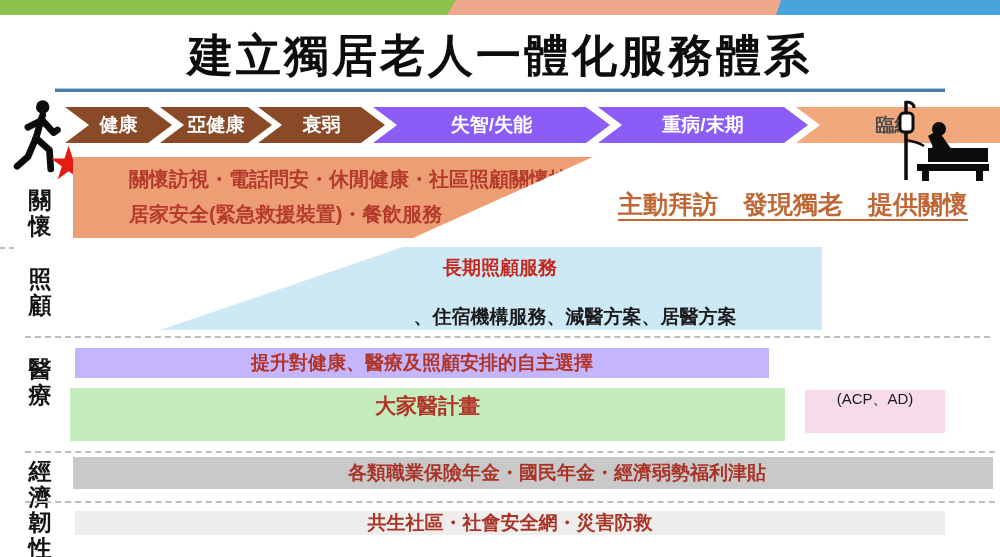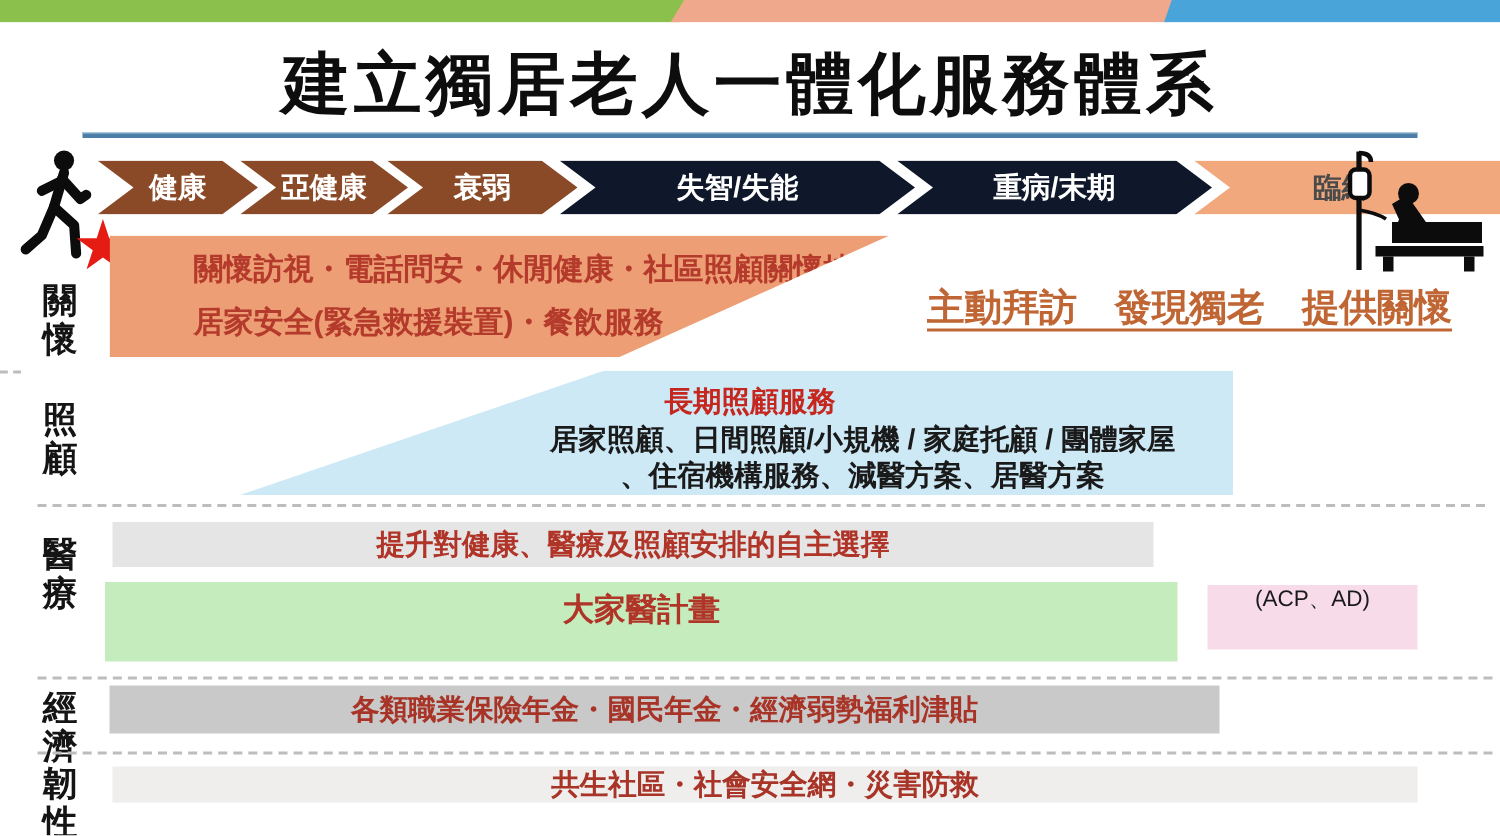--- a/index.html
+++ b/index.html
@@ -16,21 +16,21 @@
   .page-title{position:absolute;left:0;top:26px;width:1000px;text-align:center;
     font-size:45px;font-weight:900;color:#0d0d0d;letter-spacing:3px;}
   .title-rule{position:absolute;left:55px;top:88px;width:890px;height:3px;
     background:#4c7ea7;border-top:1px solid #a9c8dc;}
 
   
   .stage-arrow{position:absolute;top:107px;height:36px;display:flex;align-items:center;justify-content:center;
     font-size:19px;font-weight:700;color:#ffffff;
     clip-path:polygon(0 0,calc(100% - 24px) 0,100% 50%,calc(100% - 24px) 100%,0 100%,24px 50%);}
   .arrow-brown{background:#8a4a28;}
-  .arrow-teal{background:#0f172a;}
+  .arrow-teal{background:#8b5cf6;}
   .arrow-salmon{background:#f1a87d;color:#4a4a4a;}
   #stage-lz{padding-right:56px;}
 
   
   .cat-label{position:absolute;left:26px;width:28px;font-size:23px;font-weight:700;color:#141414;
     line-height:26px;word-break:break-all;text-align:center;}
 
   
   .care-shape{position:absolute;left:73px;top:157px;width:520px;height:81px;background:#ee9e74;
     clip-path:polygon(0 0,100% 0,calc(100% - 180px) 100%,0 100%);}
@@ -53,32 +53,32 @@
   .cg-line2{top:57px;}
 
   
   .row-divider{position:absolute;border-top:2px dashed #bdbdbd;height:0;}
   .divider-stub{left:0;top:247px;width:14px;}
   .divider-a{left:25px;top:336px;width:965px;}
   .divider-b{left:25px;top:451px;width:970px;}
   .divider-c{left:25px;top:501px;width:970px;}
 
   
-  .autonomy-bar{position:absolute;left:75px;top:348px;width:694px;height:30px;background:#e5e5e5;
+  .autonomy-bar{position:absolute;left:75px;top:348px;width:694px;height:30px;background:#c4b5fd;
     display:flex;align-items:center;justify-content:center;font-size:19px;font-weight:700;color:#b03427;}
   .plan-bar{position:absolute;left:70px;top:388px;width:715px;height:53px;background:#c5ecbc;text-align:center;}
   .plan-title{margin-top:4px;font-size:21px;font-weight:700;color:#b03427;}
   .plan-detail{margin-top:1px;font-size:15px;font-weight:400;color:#1a1a1a;white-space:nowrap;}
   .hospice-box{position:absolute;left:805px;top:390px;width:140px;height:43px;background:#f7dbe9;text-align:center;}
   .hospice-title{margin-top:3px;font-size:19px;font-weight:700;color:#cc2a30;}
   .hospice-detail{font-size:15px;color:#1a1a1a;}
 
   
-  .economy-bar{position:absolute;left:73px;top:457px;width:740px;height:32px;background:#c9c9c9;
-    display:flex;align-items:center;justify-content:center;font-size:19px;font-weight:700;color:#a83428;}
+  .economy-bar{position:absolute;left:73px;top:457px;width:872px;height:32px;background:#c9c9c9;
+    display:flex;align-items:center;justify-content:center;font-size:19px;font-weight:700;color:#a83428;padding-left:48px;}
   .resilience-bar{position:absolute;left:75px;top:511px;width:870px;height:24px;background:#efeeec;
     display:flex;align-items:center;justify-content:center;font-size:19px;font-weight:700;color:#a83428;}
 
   
   .walker-icon{position:absolute;left:13px;top:99px;}
   .bed-icon{position:absolute;left:892px;top:96px;}
 </style>
 </head>
 <body>
 
@@ -146,21 +146,20 @@
   <div class="star-glyph">★</div>
   <div class="care-shape">
     <div class="care-line care-line1">關懷訪視・電話問安・休閒健康・社區照顧關懷據點</div>
     <div class="care-line care-line2">居家安全(緊急救援裝置)・餐飲服務</div>
   </div>
   <div class="care-callout">主動拜訪　發現獨老　提供關懷</div>
 
   <div class="row-divider divider-stub"></div>
   <div class="caregiving-shape">
     <div class="cg-heading">長期照顧服務</div>
-    <div class="cg-line cg-line1">居家照顧、日間照顧/小規機 / 家庭托顧 / 團體家屋</div>
     <div class="cg-line cg-line2">、住宿機構服務、減醫方案、居醫方案</div>
   </div>
 
   <div class="row-divider divider-a"></div>
   <div class="autonomy-bar">提升對健康、醫療及照顧安排的自主選擇</div>
   <div class="plan-bar">
     <div class="plan-title">大家醫計畫</div>
   </div>
   <div class="hospice-box">
     <div class="hospice-detail">(ACP、AD)</div>

